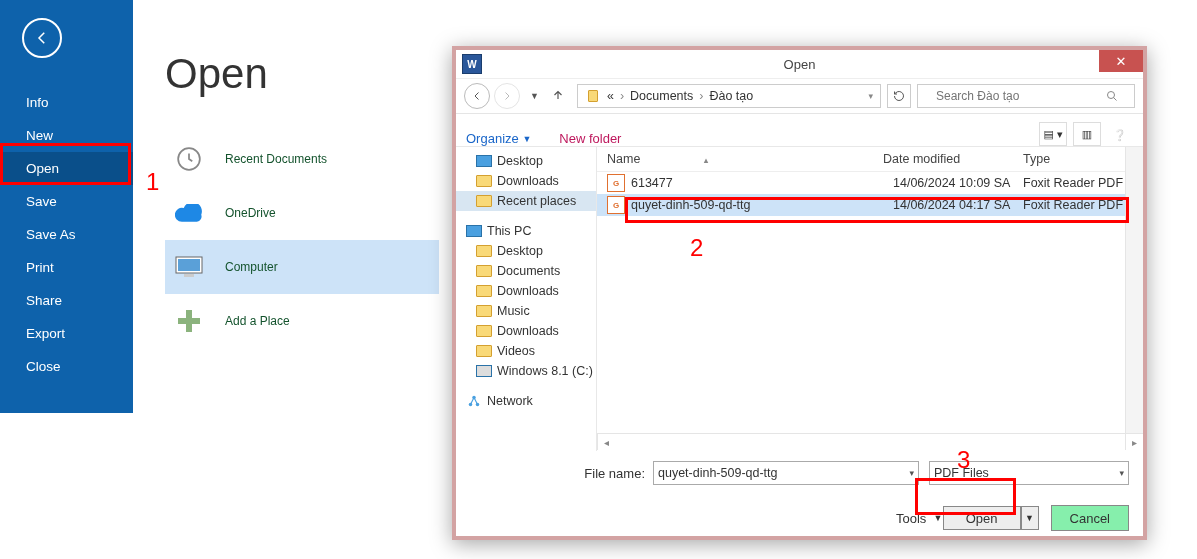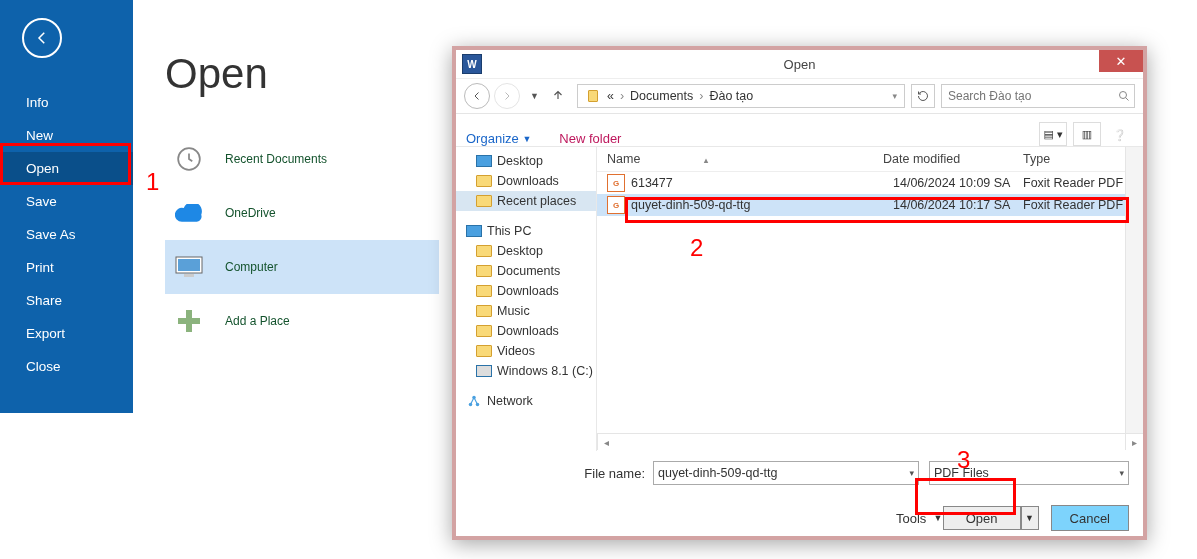--- a/index.html
+++ b/index.html
@@ -36,21 +36,21 @@
 .tt{position:absolute;left:0;right:0;text-align:center;color:#444;font-size:13px}
 .cx{position:absolute;right:0;top:0;width:44px;height:22px;background:#c85250;color:#fff;display:flex;align-items:center;justify-content:center;cursor:pointer;font-size:13px}
 .nav{height:34px;border-top:1px solid #eee;border-bottom:1px solid #e5e5e5;display:flex;align-items:center;padding:0 8px}
 .rnd{width:24px;height:24px;border:1px solid #bbb;border-radius:50%;display:flex;align-items:center;justify-content:center;margin-right:4px;cursor:pointer}
 .rnd.dis{opacity:.4;cursor:default}
 .up{margin:0 6px;cursor:pointer}
 .crumb{flex:1;display:flex;align-items:center;border:1px solid #ccc;height:22px;margin:0 6px;padding:0 4px;font-size:12.5px}
 .crumb span{margin:0 3px}
 .chev{color:#888}
 .rf{width:22px;height:22px;border:1px solid #ccc;display:flex;align-items:center;justify-content:center;margin-right:6px;cursor:pointer}
-.sb{width:184px;height:22px;border:1px solid #ccc;display:flex;align-items:center;padding:0 4px}
+.sb{width:184px;height:22px;border:1px solid #ccc;display:flex;align-items:center;padding:0 16px}
 .sb input{border:none;outline:none;flex:1;font-size:12px;background:transparent}
 .tbar{height:32px;border-bottom:1px solid #e8e8e8;display:flex;align-items:flex-end;padding:0 10px;font-size:13px}
 .org{color:#1a66c9;cursor:pointer;display:flex;align-items:center}
 .nf{color:#be185d;margin-left:28px;cursor:pointer}
 .spc{flex:1}
 .tbtn{width:26px;height:22px;border:1px solid #ddd;margin-left:6px;display:flex;align-items:center;justify-content:center;cursor:pointer;font-size:11px}
 .tbtn.h{border:none}
 .body{display:flex;height:304px}
 .tree{width:140px;border-right:1px solid #e8e8e8;overflow:hidden;padding:4px 0}
 .tree .it{display:flex;align-items:center;height:20px;padding-left:20px;font-size:12.5px;cursor:pointer;white-space:nowrap}
@@ -73,21 +73,21 @@
 .hb .tk{flex:1}
 .hb .ar{width:17px;height:16px;border-left:1px solid #e5e5e5;display:flex;align-items:center;justify-content:center;color:#888;font-size:10px}
 .ftr{padding:10px 14px 0 14px}
 .fl{display:flex;align-items:center;margin-bottom:20px}
 .fn{width:175px;text-align:right;padding-right:8px;font-size:13px}
 .inp{flex:1;height:22px;border:1px solid #aaa;padding:0 4px;font-size:12.5px;display:flex;align-items:center;justify-content:space-between;background:#fff}
 .sel2{width:190px;height:22px;border:1px solid #aaa;margin-left:10px;padding:0 4px;font-size:12.5px;display:flex;align-items:center;justify-content:space-between;background:#fff}
 .dd{color:#555;font-size:9px}
 .fl2{display:flex;align-items:center;justify-content:flex-end}
 .tls{font-size:13px;display:flex;align-items:center}
-.btn{height:24px;border:1px solid #888;background:#7dd3fc;padding:0 18px;font-size:13px;cursor:pointer;display:flex;align-items:center}
+.btn{height:24px;border:1px solid #888;background:#86efac;padding:0 18px;font-size:13px;cursor:pointer;display:flex;align-items:center}
 .r2{left:625px;top:197px;width:498px;height:20px}
 .n2{left:690px;top:234px}
 .r3{left:915px;top:478px;width:95px;height:31px}
 .n3{left:957px;top:446px}
 .openbtn{width:76px;height:22px;border:1px solid #888;background:#eee;display:flex;align-items:center;justify-content:center;font-size:13px;cursor:pointer;position:relative}
 .splitbtn{width:16px;height:22px;border:1px solid #888;border-left:1px solid #888;background:#eee;display:flex;align-items:center;justify-content:center;font-size:9px;cursor:pointer;margin-right:12px;color:#333}
 .vscroll{position:absolute;right:0;top:0;bottom:17px;width:17px;border-left:1px solid #e5e5e5;background:#f4f4f4}
 </style>
 </head>
 <body>
@@ -301,21 +301,21 @@
             <span>613477</span>
           </div>
         <div class="cD">14/06/2024 10:09 SA</div>
         <div class="cT">Foxit Reader PDF …</div>
       </div>
       <div class="row sel">
         <div class="cN">
             <span class="pdfico">G</span>
             <span>quyet-dinh-509-qd-ttg</span>
           </div>
-        <div class="cD">14/06/2024 10:17 SA</div>
+        <div class="cD">14/06/2024 04:17 SA</div>
         <div class="cT">Foxit Reader PDF …</div>
       </div>
       <div class="vscroll"></div>
       <div class="hb">
           <div class="ar">◂</div>
           <div class="tk"></div>
           <div class="ar">▸</div>
         </div>
     </div>
   </div>

